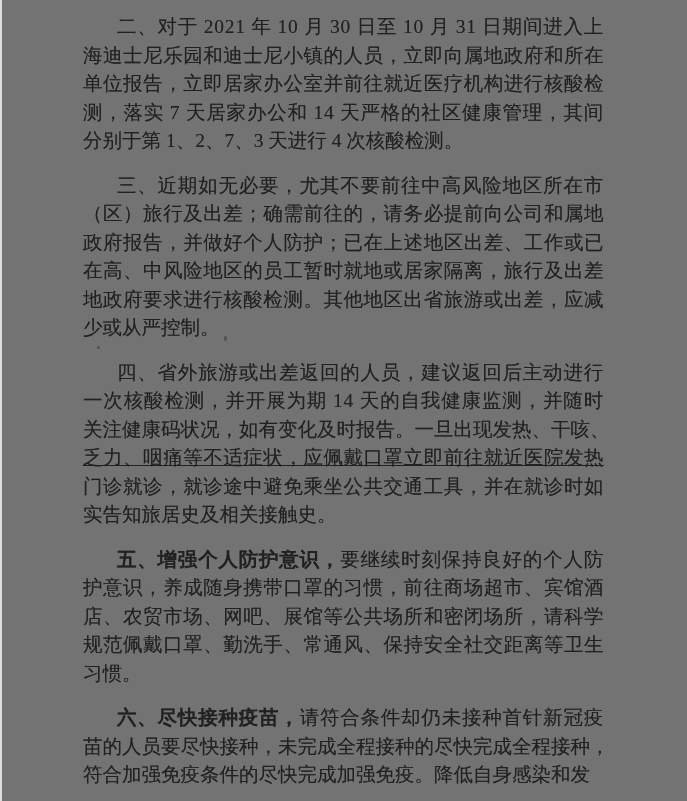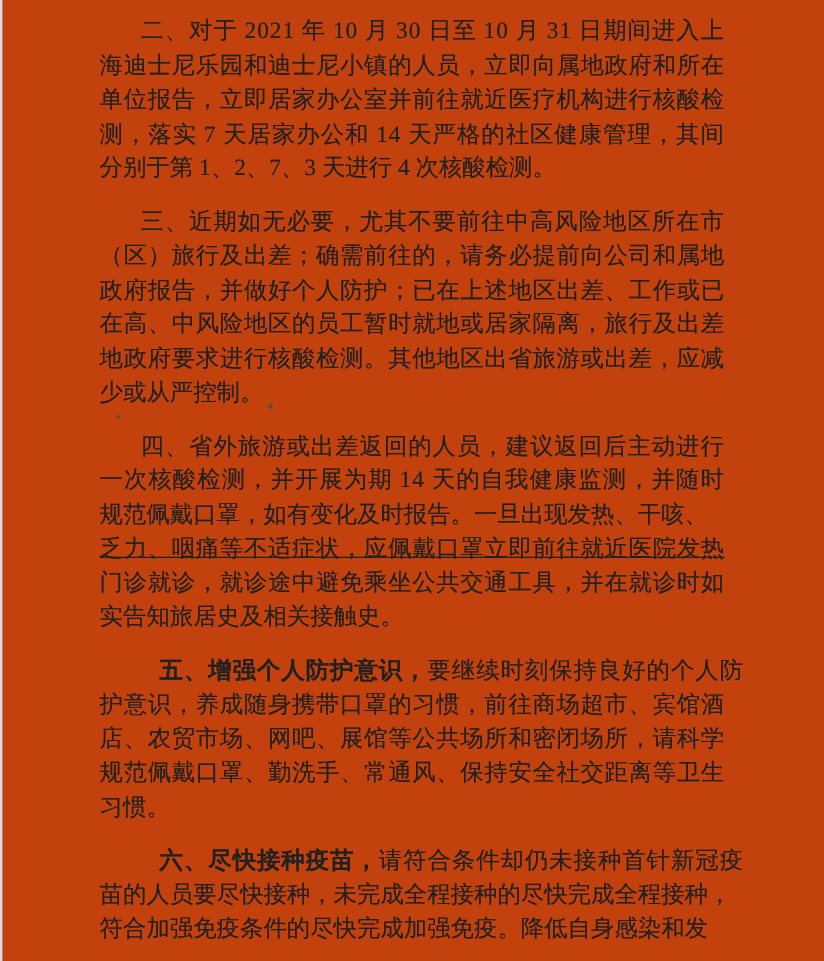--- a/index.html
+++ b/index.html
@@ -9,21 +9,21 @@
   body {
     width: 687px;
     height: 801px;
     background: #fdfdfd;
     overflow: hidden;
     position: relative;
   }
   .page {
     position: absolute;
     inset: 0;
-    background: #c2410c;
+    background: #737373;
   }
   .edge-line {
     position: absolute;
     left: 0;
     top: 0;
     width: 2px;
     height: 801px;
     background: #dcdcdc;
   }
   .doc {
@@ -43,21 +43,20 @@
   .line {
     height: 28.5px;
     white-space: nowrap;
     overflow: visible;
   }
   .line.first {
     padding-left: 34px;
   }
   .line b {
     font-weight: 700;
-    margin-left: 16px;
   }
   .speck {
     position: absolute;
     background: #4a4a4a;
     opacity: 0.75;
     border-radius: 40%;
   }
 </style>
 </head>
 <body>
@@ -76,21 +75,21 @@
         <div class="line first j"><span class="lt" style="letter-spacing: 0.791667px;">三、近期如无必要，尤其不要前往中高风险地区所在市</span></div>
         <div class="line j"><span class="lt" style="letter-spacing: 0.538462px;">（区）旅行及出差；确需前往的，请务必提前向公司和属地</span></div>
         <div class="line j"><span class="lt" style="letter-spacing: 0.538462px;">政府报告，并做好个人防护；已在上述地区出差、工作或已</span></div>
         <div class="line j"><span class="lt" style="letter-spacing: 0.538462px;">在高、中风险地区的员工暂时就地或居家隔离，旅行及出差</span></div>
         <div class="line j"><span class="lt" style="letter-spacing: 0.538462px;">地政府要求进行核酸检测。其他地区出省旅游或出差，应减</span></div>
         <div class="line"><span class="lt">少或从严控制。</span></div>
       </div>
       <div class="para">
         <div class="line first j"><span class="lt" style="letter-spacing: 0.791667px;">四、省外旅游或出差返回的人员，建议返回后主动进行</span></div>
         <div class="line j"><span class="lt" style="letter-spacing: 0.848214px;">一次核酸检测，并开展为期 14 天的自我健康监测，并随时</span></div>
-        <div class="line j"><span class="lt">规范佩戴口罩，如有变化及时报告。一旦出现发热、干咳、</span></div>
+        <div class="line j"><span class="lt">关注健康码状况，如有变化及时报告。一旦出现发热、干咳、</span></div>
         <div class="line j"><span class="lt" style="letter-spacing: 0.538462px; text-decoration: underline;">乏力、咽痛等不适症状，应佩戴口罩立即前往就近医院发热</span></div>
         <div class="line j"><span class="lt" style="letter-spacing: 0.538462px;">门诊就诊，就诊途中避免乘坐公共交通工具，并在就诊时如</span></div>
         <div class="line"><span class="lt">实告知旅居史及相关接触史。</span></div>
       </div>
       <div class="para">
         <div class="line first j"><span class="lt" style="letter-spacing: 0.791667px;"><b>五、增强个人防护意识，</b>要继续时刻保持良好的个人防</span></div>
         <div class="line j"><span class="lt" style="letter-spacing: 0.538462px;">护意识，养成随身携带口罩的习惯，前往商场超市、宾馆酒</span></div>
         <div class="line j"><span class="lt" style="letter-spacing: 0.538462px;">店、农贸市场、网吧、展馆等公共场所和密闭场所，请科学</span></div>
         <div class="line j"><span class="lt" style="letter-spacing: 0.538462px;">规范佩戴口罩、勤洗手、常通风、保持安全社交距离等卫生</span></div>
         <div class="line"><span class="lt">习惯。</span></div>

